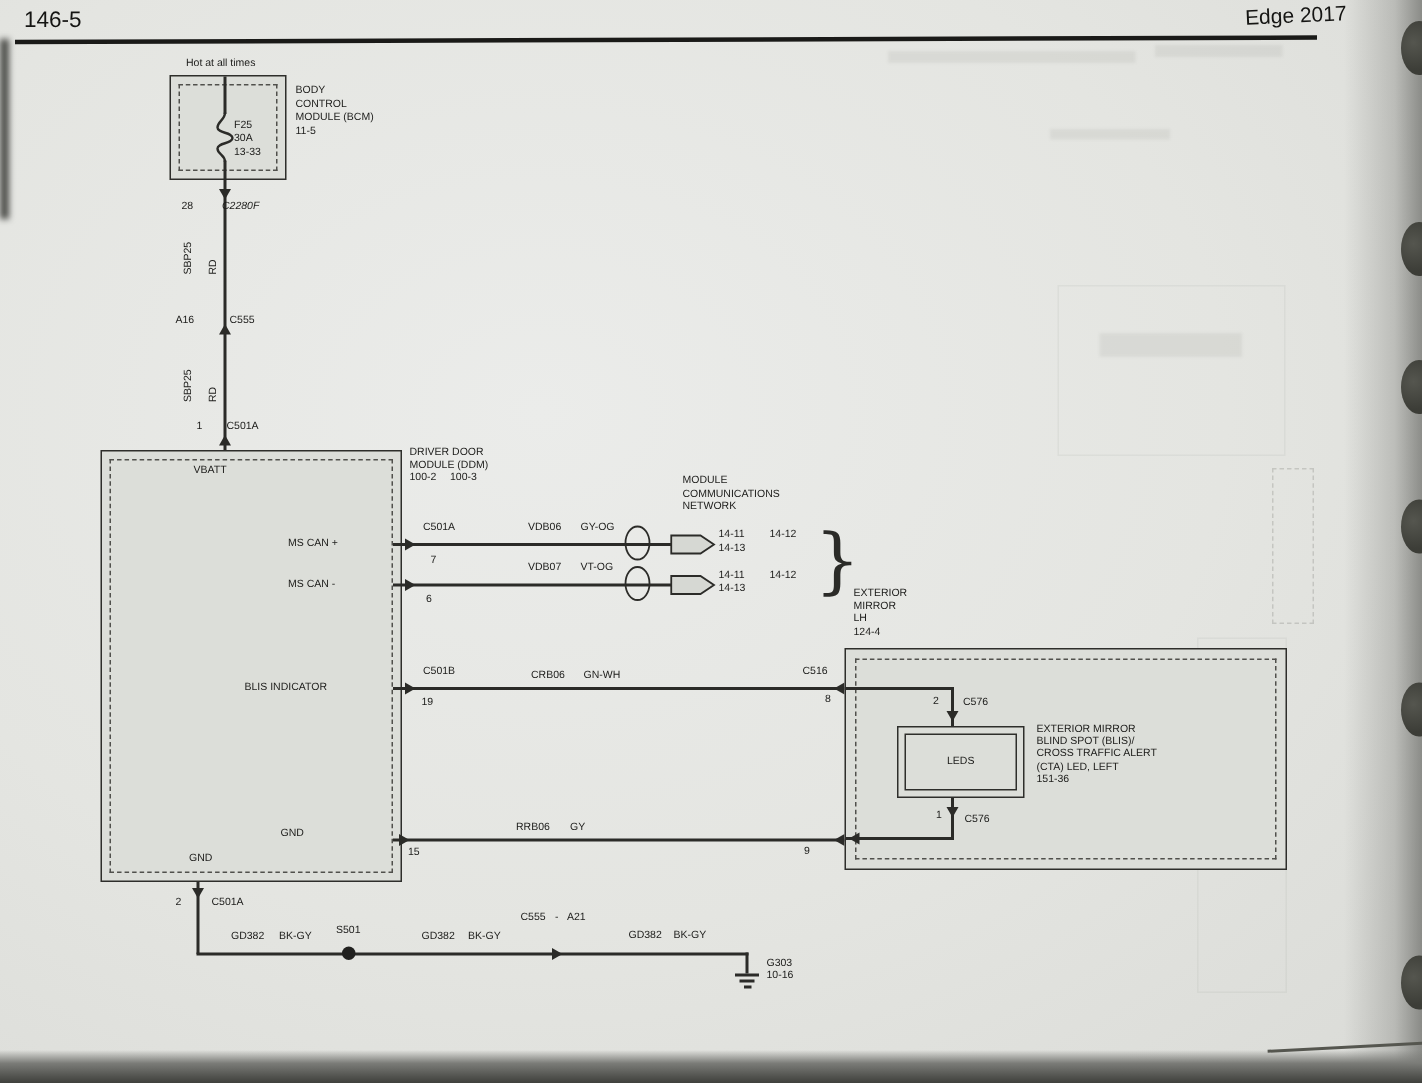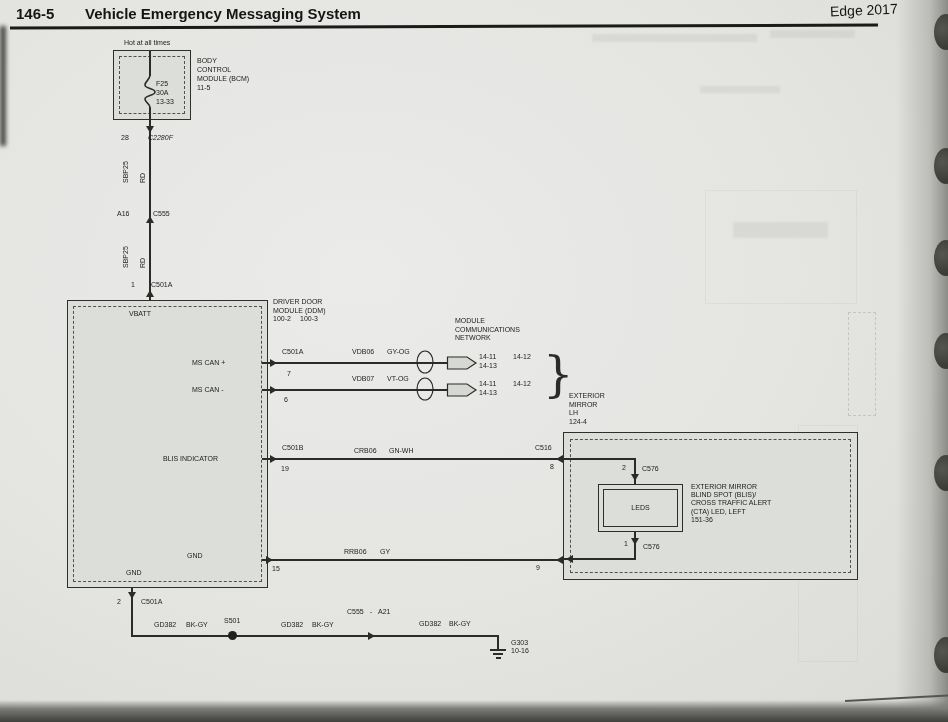--- a/index.html
+++ b/index.html
@@ -1,20 +1,20 @@
 <!DOCTYPE html>
 <html><head>
 <meta charset="utf-8">
 <style>
   html,body{margin:0;padding:0;background:#b8b9b5;}
   .page{position:relative;width:948px;height:722px;overflow:hidden;
         background:radial-gradient(ellipse at 38% 38%, #ebecea 0%, #e4e5e1 55%, #dadbd7 100%);
         font-family:"Liberation Sans",sans-serif;}
   .lbl{position:absolute;font:7px/8.5px "Liberation Sans",sans-serif;color:#1c1c1a;white-space:nowrap;}
-  .hdr{position:absolute;font-family:"Liberation Sans",sans-serif;font-weight:bold;color:#151513;white-space:nowrap;}
+  .hdr{position:absolute;font-family:"Liberation Sans",sans-serif;font-weight:normal;color:#151513;white-space:nowrap;}
   .wire{position:absolute;background:#2b2b28;}
   .box{position:absolute;border:1.4px solid #2e2e2b;background:#dcded9;box-sizing:border-box;}
   .dashb{position:absolute;border:1px dashed #50504c;box-sizing:border-box;}
   .tri{position:absolute;width:0;height:0;}
   .tri-r{border-top:4px solid transparent;border-bottom:4px solid transparent;border-left:7px solid #2b2b28;}
   .tri-l{border-top:4px solid transparent;border-bottom:4px solid transparent;border-right:7px solid #2b2b28;}
   .tri-u{border-left:4px solid transparent;border-right:4px solid transparent;border-bottom:7px solid #2b2b28;}
   .tri-d{border-left:4px solid transparent;border-right:4px solid transparent;border-top:7px solid #2b2b28;}
   .rot{transform:rotate(-90deg);transform-origin:left bottom;height:8px;line-height:8px;}
   .dot{position:absolute;width:9px;height:9px;border-radius:50%;background:#21211f;}
@@ -43,21 +43,20 @@
   <div style="position:absolute;left:0;top:26px;width:6px;height:120px;background:#4a4b47;filter:blur(2px);"></div>
   <div style="position:absolute;left:845px;top:697px;width:110px;height:2px;background:#55564f;transform:rotate(-3deg);"></div>
   <div class="hole" style="left:934px;top:14px;"></div>
   <div class="hole" style="left:934px;top:148px;"></div>
   <div class="hole" style="left:934px;top:240px;"></div>
   <div class="hole" style="left:934px;top:333px;"></div>
   <div class="hole" style="left:934px;top:455px;"></div>
   <div class="hole" style="left:934px;top:637px;"></div>
 
   <div class="hdr" style="left:16px;top:5px;font-size:15px;">146-5</div>
-  <div class="hdr" style="left:85px;top:5px;font-size:15px;">Vehicle Emergency Messaging System</div>
   <div style="position:absolute;left:10px;top:25px;width:868px;height:2.5px;background:#1a1a18;transform:rotate(-.2deg);"></div>
   <div class="hdr" style="left:830px;top:2px;font-size:14px;font-weight:normal;transform:rotate(-2.5deg);">Edge 2017</div>
 
   <div class="lbl" style="left:124px;top:39px;">Hot at all times</div>
   <div class="box" style="left:113px;top:50px;width:78px;height:70px;"></div>
   <div class="dashb" style="left:119px;top:56px;width:66px;height:58px;"></div>
   <div class="wire" style="left:149px;top:51px;width:2px;height:25px;"></div>
   <svg style="left:142px;top:75px;" width="16" height="33" viewBox="0 0 16 33">
     <path d="M8,0 C8,5 3,6 3,10 C3,14 13,13 13,17 C13,21 3,20 3,24 C3,28 8,28 8,33" fill="none" stroke="#2b2b28" stroke-width="1.6"></path>
   </svg>

